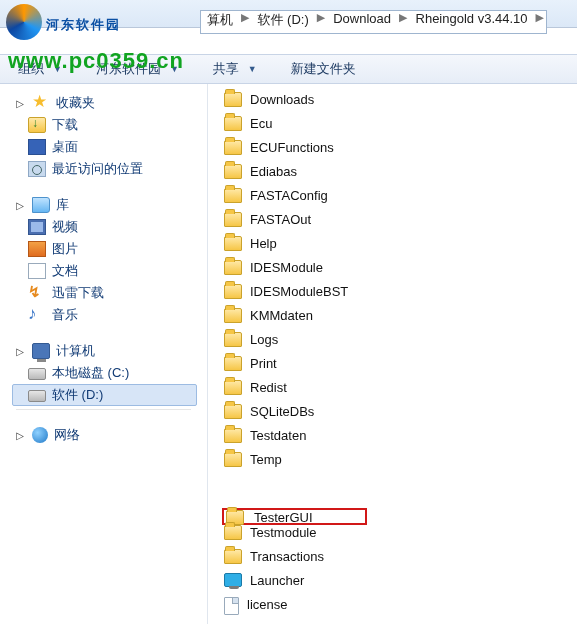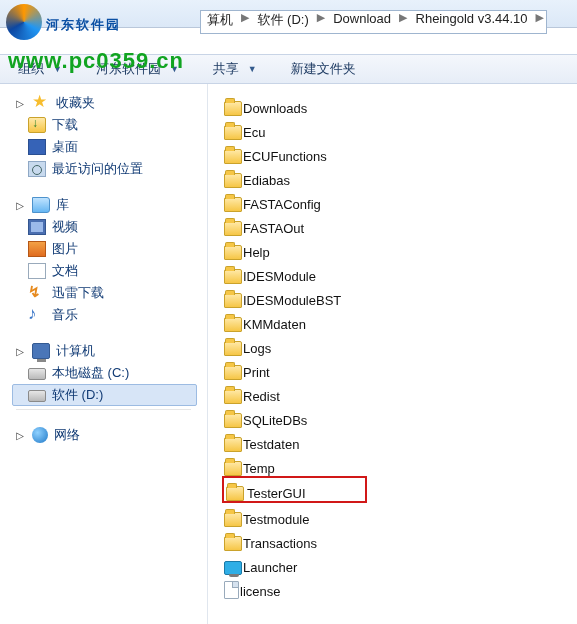--- a/index.html
+++ b/index.html
@@ -22,22 +22,22 @@
   .content { position:absolute; top:84px; bottom:0; left:0; right:0; display:flex;}
   .sidebar { width:208px; border-right:1px solid #e0e6ee; padding:8px 0 0 12px; overflow:hidden;}
   .main { flex:1; padding:8px 0 0 16px; overflow:auto;}
 
   .tree-group { margin-bottom:14px;}
   .tree-item { display:flex; align-items:center; gap:6px; height:22px; padding-left:16px; color:#103a74; cursor:default;}
   .tree-item.root { padding-left:2px; font-weight:normal;}
   .tree-item.root .glyph { width:12px; text-align:center; color:#3b3b3b; font-size:10px;}
   .tree-item.selected { background:#d7e5f7; border:1px solid #9cbbe2; border-radius:2px; margin-right:10px; padding-left:15px;}
 
-  .file-row { display:flex; align-items:flex-end; gap:1px; height:24px; cursor:default; color:#111;}
-  .file-row.highlight { border:2px solid #d11818; padding-left:0; margin-right:210px; margin-left:-2px; height:27px;}
+  .file-row { display:flex; align-items:flex-start; gap:8px; height:24px; cursor:default; color:#111;}
+  .file-row.highlight { border:2px solid #d11818; padding-left:0; margin-right:210px; margin-left:-2px; height:17px;margin-top:32px;}
   .file-row.highlight .folder-icon, .file-row.highlight span{ margin-left:2px;}
 
   .folder-icon { width:18px; height:15px; background:linear-gradient(#ffe9a8,#f6c646); border:1px solid #caa22b; border-radius:2px 2px 1px 1px; position:relative; flex-shrink:0;}
   .folder-icon::before { content:""; position:absolute; top:-4px; left:0; width:8px; height:4px; background:#f6c646; border:1px solid #caa22b; border-bottom:none; border-radius:2px 2px 0 0;}
 
   .file-icon { width:15px; height:18px; background:#fff; border:1px solid #9ab; border-radius:1px; position:relative; flex-shrink:0;}
   .file-icon::after{content:"";position:absolute;top:0;right:0;width:5px;height:5px;background:#d6e2ef;border-left:1px solid #9ab;border-bottom:1px solid #9ab;}
 
   .launcher-icon { width:18px; height:14px; background:#2faee6; border:1px solid #1a7aa8; border-radius:2px; position:relative; flex-shrink:0;}
   .launcher-icon::after{content:"";position:absolute;bottom:-3px;left:4px;width:10px;height:3px;background:#7a7a7a;border-radius:0 0 2px 2px;}

